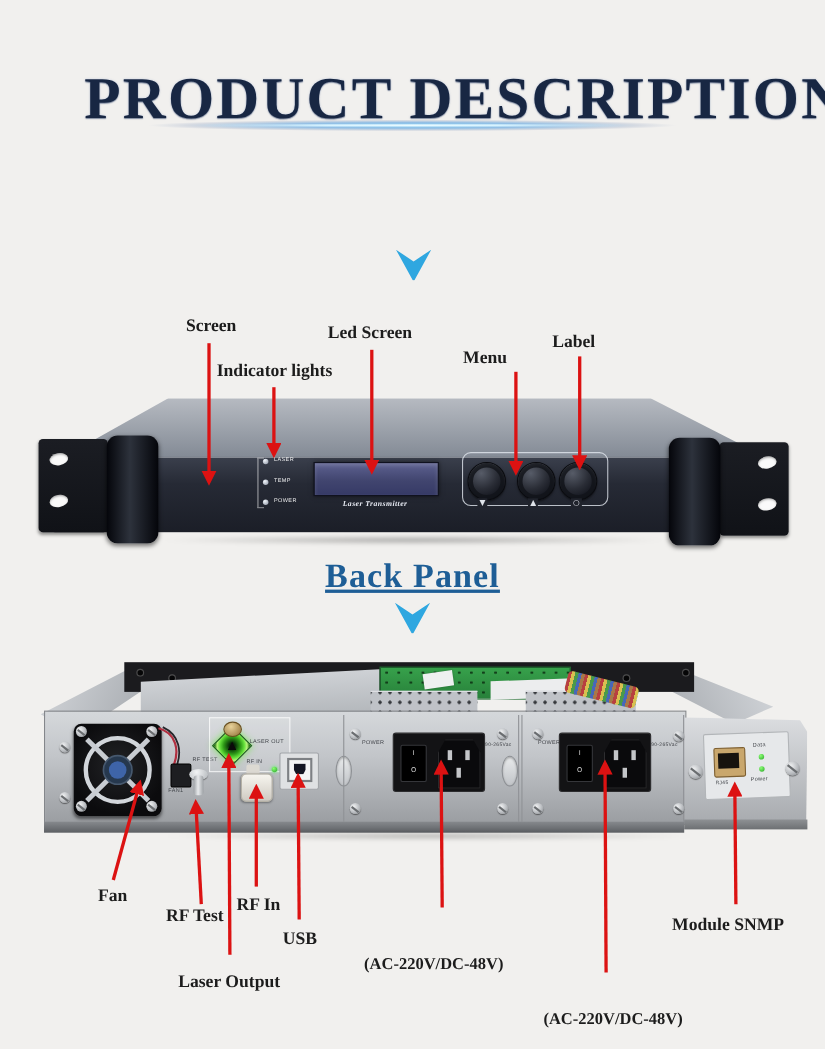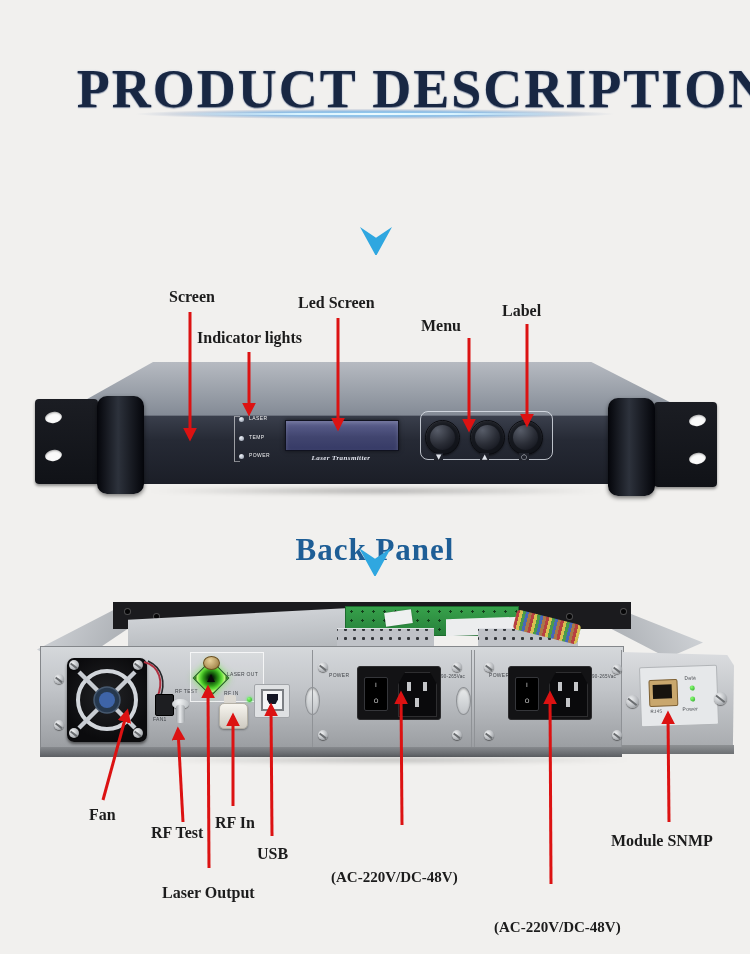--- a/index.html
+++ b/index.html
@@ -8,21 +8,21 @@
 
   
   .title{position:absolute;left:0;top:58px;width:750px;margin:0;text-align:center;
          font-weight:bold;font-size:54px;letter-spacing:2px;color:#182743;
          text-shadow:0 1px 1px rgba(10,30,70,.45), 0 0 2px rgba(40,80,160,.25);padding-left:48px;}
   .glow{position:absolute;left:75px;top:108px;width:600px;height:12px;
         background:radial-gradient(ellipse 50% 55% at 50% 50%, rgba(130,205,245,.95) 0%, rgba(70,150,220,.55) 40%, rgba(90,120,170,.18) 68%, transparent 80%);}
   .glow i{position:absolute;left:18%;top:5px;width:64%;height:2px;background:linear-gradient(90deg,transparent,#d8f3ff 30%,#eafaff 50%,#d8f3ff 70%,transparent);display:block;}
   .panel-heading{position:absolute;left:0;width:750px;margin:0;text-align:center;
         font-weight:bold;font-size:31px;color:#1e5e96;letter-spacing:1px;}
-  .h-front{top:180px;} .h-back{top:532px;}
+  .h-front{top:180px;} .h-back{top:506px;text-decoration:underline;}
   .down-arrow{position:absolute;width:32px;height:28px;background:#2fa7e0;
         clip-path:polygon(0 0,50% 38%,100% 0,52% 100%,48% 100%);
         filter:drop-shadow(0 1px 1px rgba(0,60,110,.3));}
   .a-front{left:360px;top:227px;} .a-back{left:359px;top:548px;}
 
   
   .callout{position:absolute;font-weight:bold;font-size:16px;color:#1c1c1c;white-space:nowrap;}
   .callout.sub{font-size:15px;}
   .c-label{left:169px;top:288px;} .c-ind{left:197px;top:329px;}
   .c-screen{left:298px;top:294px;} .c-menu{left:421px;top:317px;} .c-select{left:502px;top:302px;}

